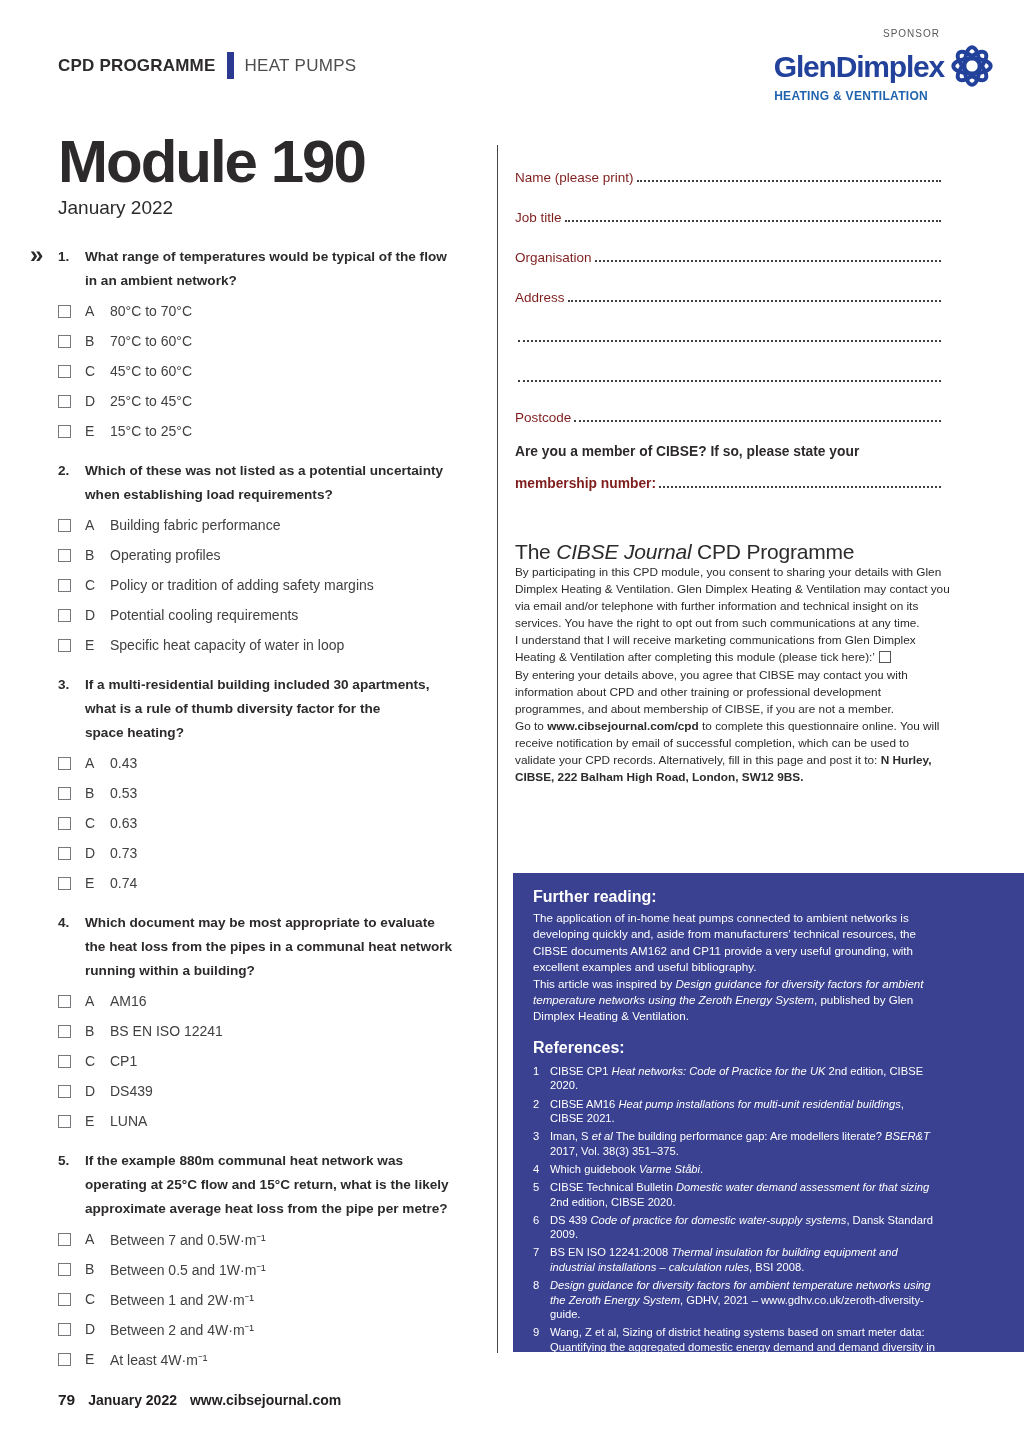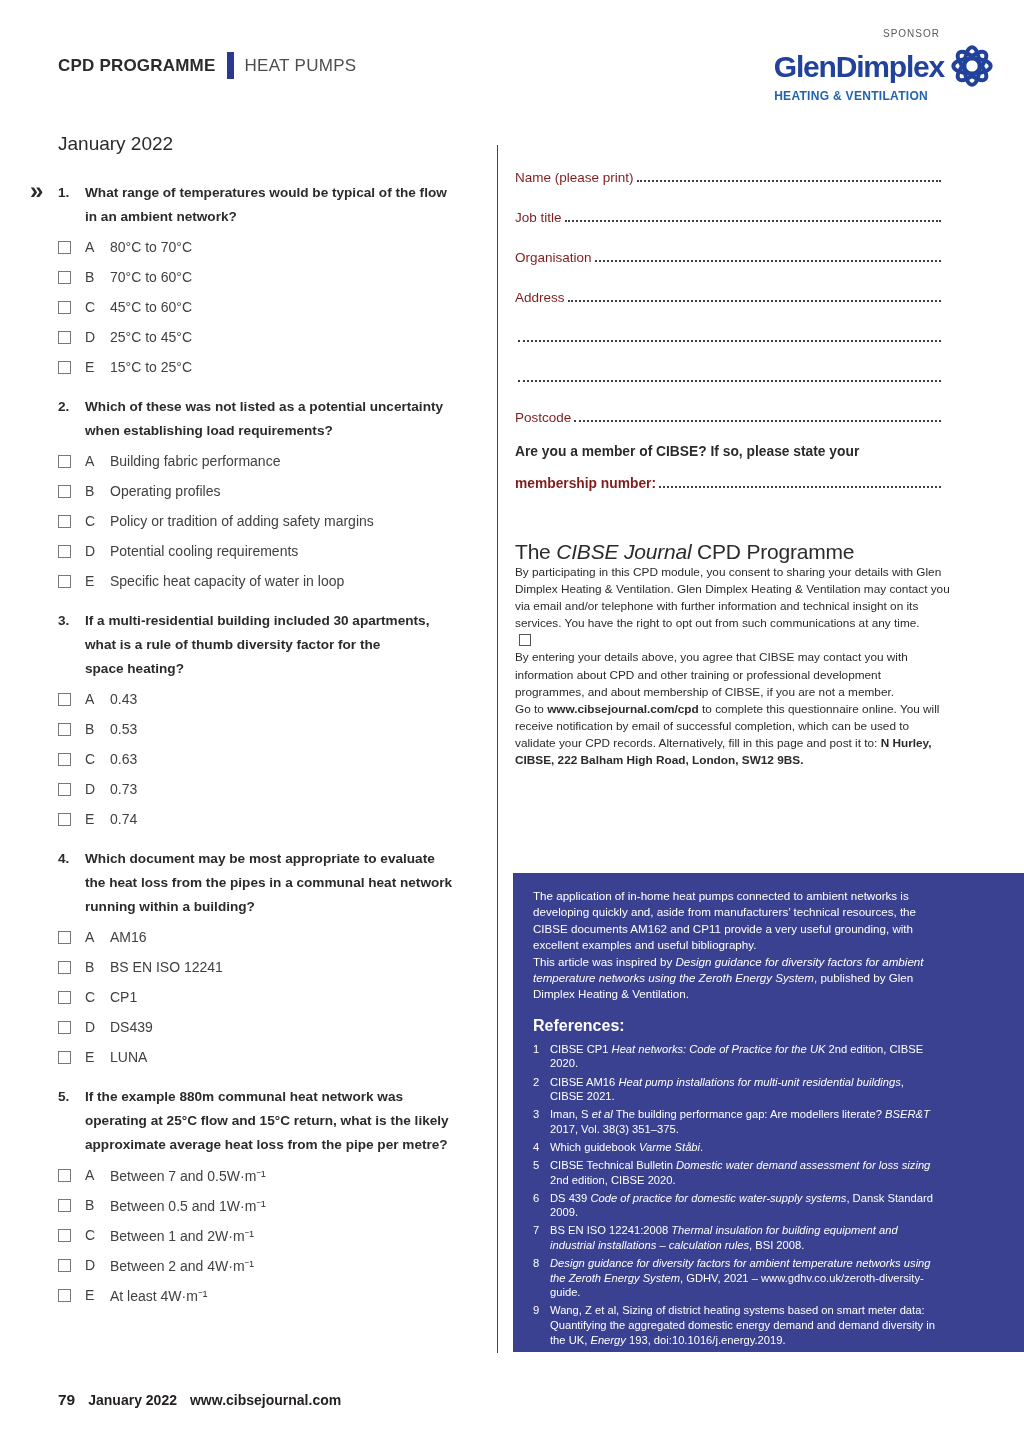--- a/index.html
+++ b/index.html
@@ -86,20 +86,21 @@
         <ellipse cx="24" cy="24" rx="16" ry="6.5" transform="rotate(45 24 24)"></ellipse>
         <ellipse cx="24" cy="24" rx="16" ry="6.5" transform="rotate(90 24 24)"></ellipse>
         <ellipse cx="24" cy="24" rx="16" ry="6.5" transform="rotate(135 24 24)"></ellipse>
       </g>
     </svg>
     <span class="sponsor-name">GlenDimplex</span>
     <span class="sponsor-tagline">HEATING &amp; VENTILATION</span>
   </div>
 
   <div class="left-col">
+    <h1 class="module-title">Module 190</h1>
     <div class="module-date">January 2022</div>
 
     <div class="questions">
       <span class="chevron">»</span>
       <div>
 
       <div class="question">
             <div class="q-head">
               <span class="q-number">1.</span>
               <span class="q-text">What range of temperatures would be typical of the flow
@@ -320,27 +321,28 @@
       <span class="form-label">membership number:</span>
       <span class="leader"></span>
     </div>
   </div>
 
   <div class="programme">
     <h2 class="programme-title"><span class="">The </span><span class="i">CIBSE Journal</span><span class=""> CPD Programme</span></h2>
     <div>
 
     <p><span class="">By participating in this CPD module, you consent to sharing your details with Glen Dimplex Heating &amp; Ventilation. Glen Dimplex Heating &amp; Ventilation may contact you via email and/or telephone with further information and technical insight on its services. You have the right to opt out from such communications at any time.</span></p>
-        <p><span class="inline-cb"></span></p>
+        <p><span class="">I understand that I will receive marketing communications from Glen Dimplex Heating &amp; Ventilation after completing this module (please tick here):’</span><span class="inline-cb"></span></p>
         <p><span class="">By entering your details above, you agree that CIBSE may contact you with information about CPD and other training or professional development programmes, and about membership of CIBSE, if you are not a member.</span></p>
         <p><span class="">Go to </span><span class="b ">www.cibsejournal.com/cpd</span><span class=""> to complete this questionnaire online. You will receive notification by email of successful completion, which can be used to validate your CPD records. Alternatively, fill in this page and post it to: </span><span class="b ">N Hurley, CIBSE, 222 Balham High Road, London, SW12 9BS.</span></p>
       </div>
   </div>
 
   <div class="further">
+    <div class="fr-heading">Further reading:</div>
     <div>
 
     <p><span class="">The application of in-home heat pumps connected to ambient networks is developing quickly and, aside from manufacturers’ technical resources, the CIBSE documents AM162 and CP11 provide a very useful grounding, with excellent examples and useful bibliography.</span></p>
         <p><span class="">This article was inspired by </span><span class="i">Design guidance for diversity factors for ambient temperature networks using the Zeroth Energy System</span><span class="">, published by Glen Dimplex Heating &amp; Ventilation.</span></p>
       </div>
     <div class="refs-heading">References:</div>
     <div>
 
     <div class="ref-item">
           <span class="ref-num">1</span>
@@ -353,21 +355,21 @@
         <div class="ref-item">
           <span class="ref-num">3</span>
           <span class="ref-text"><span class="">Iman, S </span><span class="i">et al</span><span class=""> The building performance gap: Are modellers literate? </span><span class="i">BSER&amp;T</span><span class=""> 2017, Vol. 38(3) 351–375.</span></span>
         </div>
         <div class="ref-item">
           <span class="ref-num">4</span>
           <span class="ref-text"><span class="">Which guidebook </span><span class="i">Varme Ståbi</span><span class="">.</span></span>
         </div>
         <div class="ref-item">
           <span class="ref-num">5</span>
-          <span class="ref-text"><span class="">CIBSE Technical Bulletin </span><span class="i">Domestic water demand assessment for loss sizing</span><span class=""> 2nd edition, CIBSE 2020.</span></span>
+          <span class="ref-text"><span class="">CIBSE Technical Bulletin </span><span class="i">Domestic water demand assessment for that sizing</span><span class=""> 2nd edition, CIBSE 2020.</span></span>
         </div>
         <div class="ref-item">
           <span class="ref-num">6</span>
           <span class="ref-text"><span class="">DS 439 </span><span class="i">Code of practice for domestic water-supply systems</span><span class="">, Dansk Standard 2009.</span></span>
         </div>
         <div class="ref-item">
           <span class="ref-num">7</span>
           <span class="ref-text"><span class="">BS EN ISO 12241:2008 </span><span class="i">Thermal insulation for building equipment and industrial installations – calculation rules</span><span class="">, BSI 2008.</span></span>
         </div>
         <div class="ref-item">

